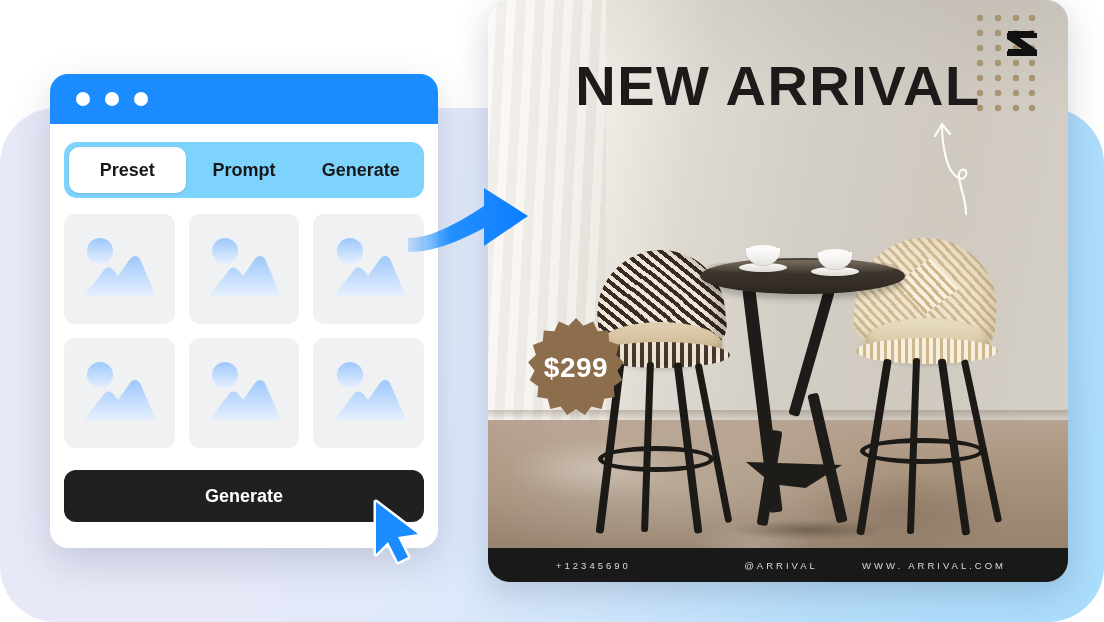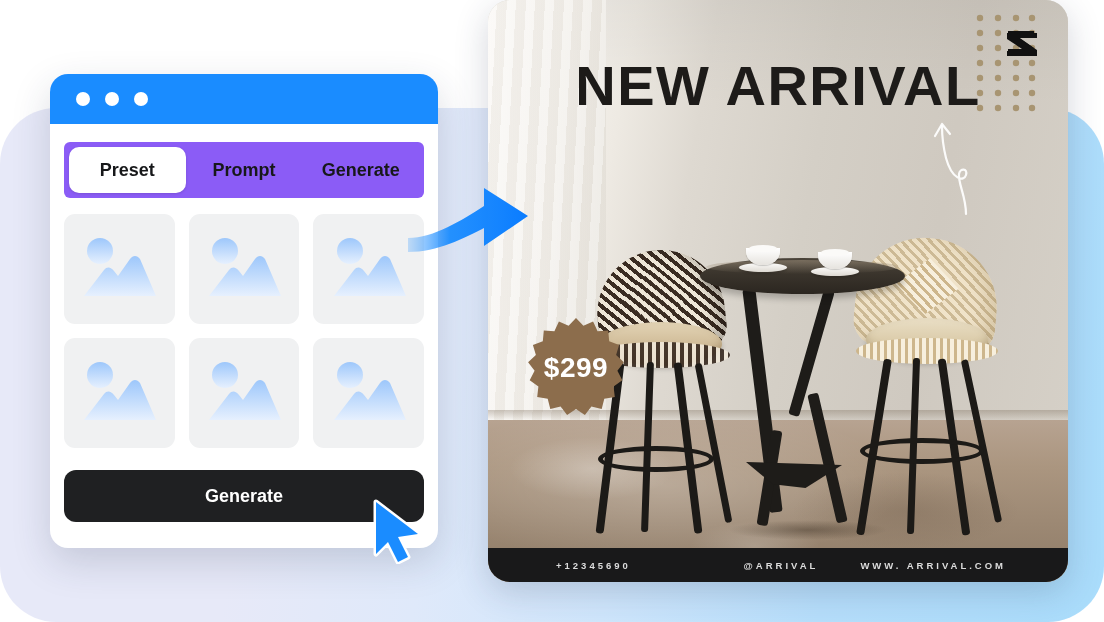--- a/index.html
+++ b/index.html
@@ -209,40 +209,40 @@
     color:#ffffff; font-size:28px; font-weight:700; letter-spacing:.5px;
   }
 
   .poster-footer {
     position:absolute; left:0; bottom:0; width:580px; height:34px; z-index:8;
     background:#19191a;
     display:flex; align-items:center;
   }
   .foot-item {
     flex:1; text-align:center;
-    color:#dcdcdc; font-size:9.5px; font-weight:700; letter-spacing:3px;
+    color:#dcdcdc; font-size:9.5px; font-weight:400; letter-spacing:3px;
   }
   .foot-item.left { text-align:left; padding-left:68px; }
   .foot-item.right { text-align:right; padding-right:62px; }
 
   
   .appwin {
     position:absolute; left:50px; top:74px; width:388px; height:474px;
     background:#ffffff; border-radius:18px;
     box-shadow: 0 14px 38px rgba(40,50,80,.18);
     overflow:hidden; z-index:4;
   }
   .titlebar {
     height:50px; background:#1a8cff; display:flex; align-items:center; padding-left:26px; gap:15px;
   }
   .tb-dot { width:14px; height:14px; border-radius:50%; background:#ffffff; }
 
   .tabs {
     margin:18px 14px 0 14px; height:56px;
-    background:#8b5cf6; border-radius:6px;
+    background:#7dd3fc; border-radius:13px;
     display:flex; align-items:center; padding:5px;
   }
   .tab {
     flex:1; height:46px; border-radius:10px;
     display:flex; align-items:center; justify-content:center;
     font-size:18px; font-weight:700; color:#17181a; cursor:pointer;
     background:transparent; border:none;
     font-family:"Liberation Sans", sans-serif;
   }
   .tab.active { background:#ffffff; box-shadow:0 1px 3px rgba(0,0,0,.13); }

